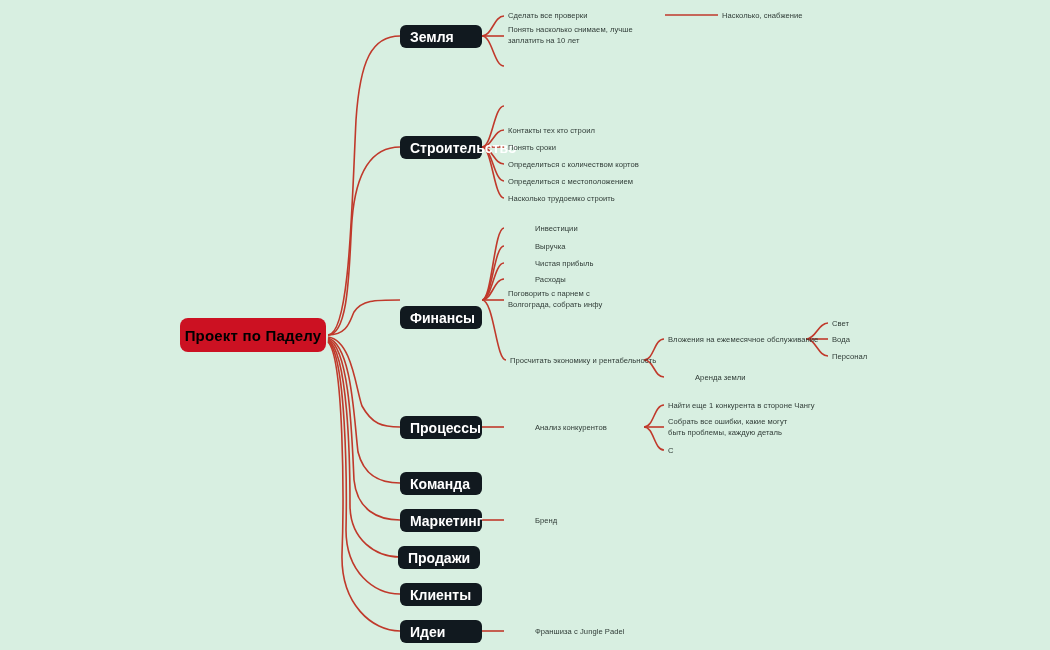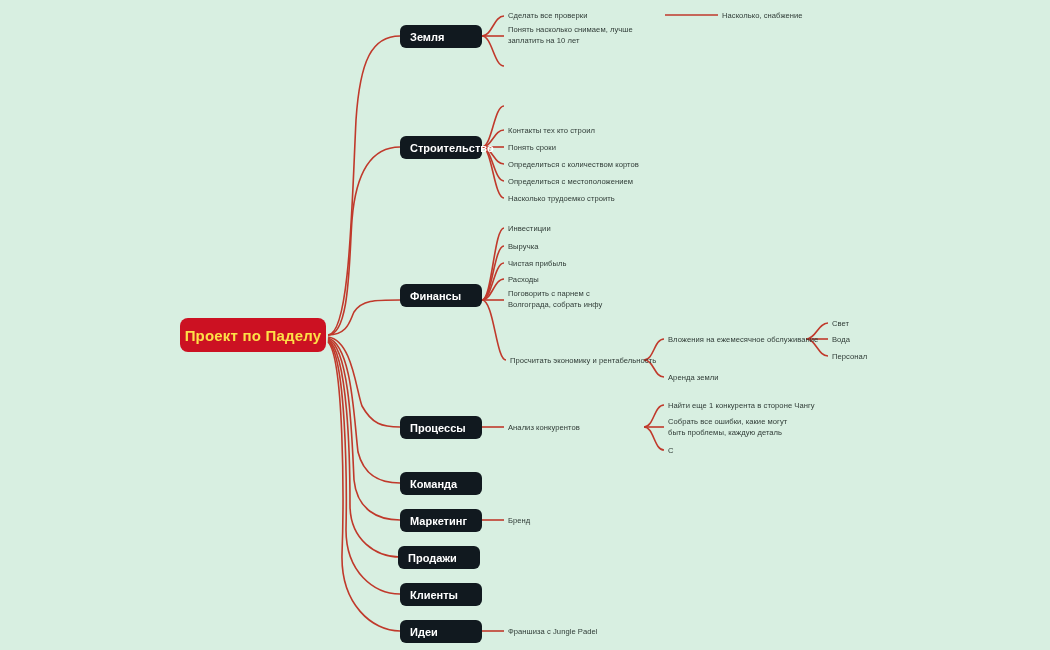--- a/index.html
+++ b/index.html
@@ -13,40 +13,40 @@
   #canvas{position:absolute;left:0;top:0;width:1050px;height:650px;}
   svg.links{position:absolute;left:0;top:0;width:1050px;height:650px;pointer-events:none;}
   svg.links path,svg.links line{fill:none;stroke:#c0392b;stroke-width:1.6;}
 
   .node{position:absolute;box-sizing:border-box;}
 
   .root{
     left:180px;top:318px;width:146px;height:34px;
     background:#cc1122;border-radius:8px;
     display:flex;align-items:center;justify-content:center;
-    color:#fde047;font-size:15px;font-weight:bold;
+    color:#000000;font-size:15px;font-weight:bold;
     letter-spacing:.2px;
   }
 
   .branch{
     width:82px;height:23px;
     background:#11191f;border-radius:6px;
     display:flex;align-items:center;
-    color:#ffffff;font-size:11px;font-weight:bold;
+    color:#ffffff;font-size:14px;font-weight:bold;
     padding-left:10px;box-sizing:border-box;
     white-space:nowrap;
   }
 
   .leaf{
     position:absolute;
     color:#2f3b36;font-size:7.6px;
     line-height:1.42;
     letter-spacing:.05px;
   }
-  .leaf.w1{width:140px;}
+  .leaf.w1{width:140px;margin-left:27px;}
   .leaf.w2{width:150px;}
   .leaf.w3{width:160px;}
   .leaf.w4{width:120px;}
 </style>
 </head>
 <body>
 
 <div id="canvas">
 
   <svg class="links" viewBox="0 0 1050 650">
@@ -101,21 +101,21 @@
   <div class="node root">
     <span>Проект по Паделу</span>
   </div>
 
   <div class="node branch" style="left:400px;top:25px;">
     <span>Земля</span>
   </div>
   <div class="node branch" style="left:400px;top:136px;">
     <span>Строительство</span>
   </div>
-  <div class="node branch" style="left:400px;top:284px;">
+  <div class="node branch" style="left:400px;top:306px;">
     <span>Финансы</span>
   </div>
   <div class="node branch" style="left:400px;top:416px;">
     <span>Процессы</span>
   </div>
   <div class="node branch" style="left:400px;top:472px;">
     <span>Команда</span>
   </div>
   <div class="node branch" style="left:400px;top:509px;">
     <span>Маркетинг</span>

